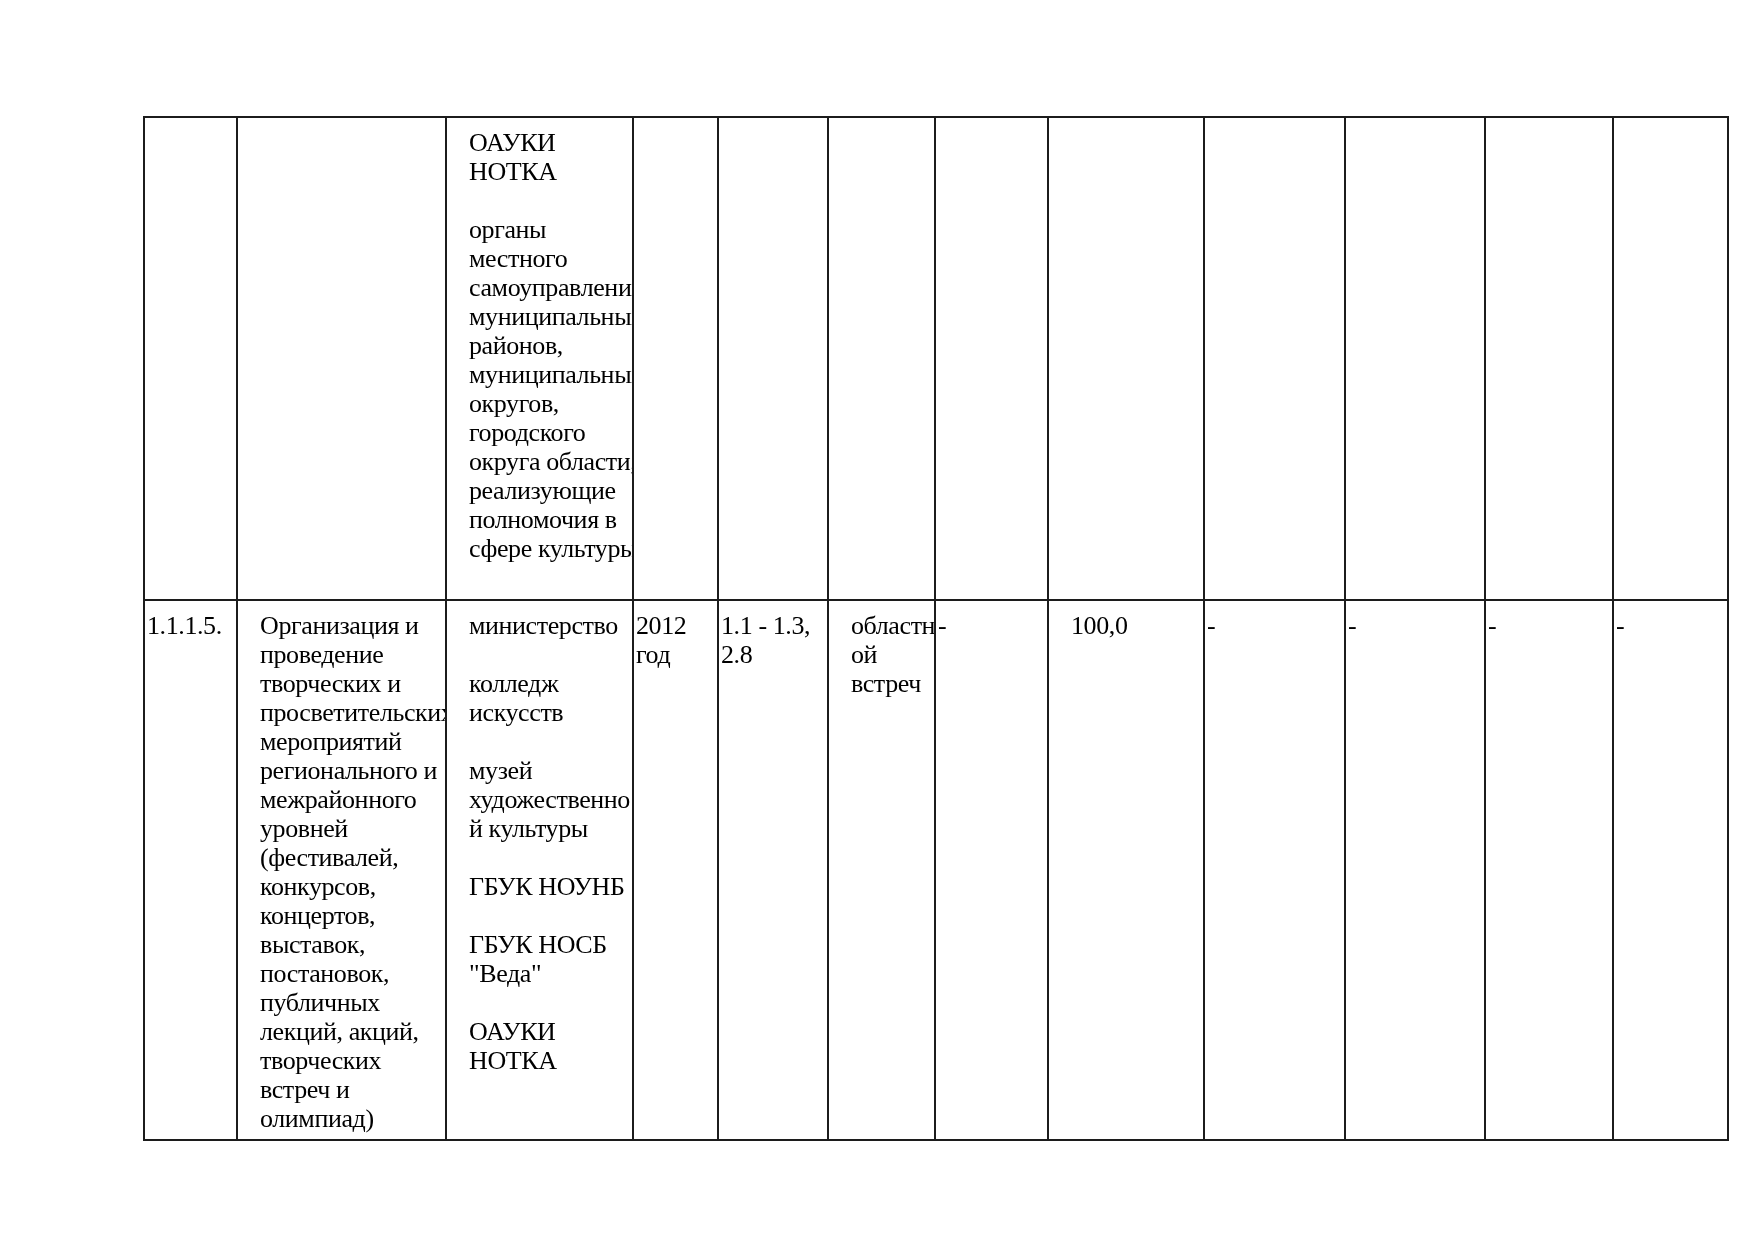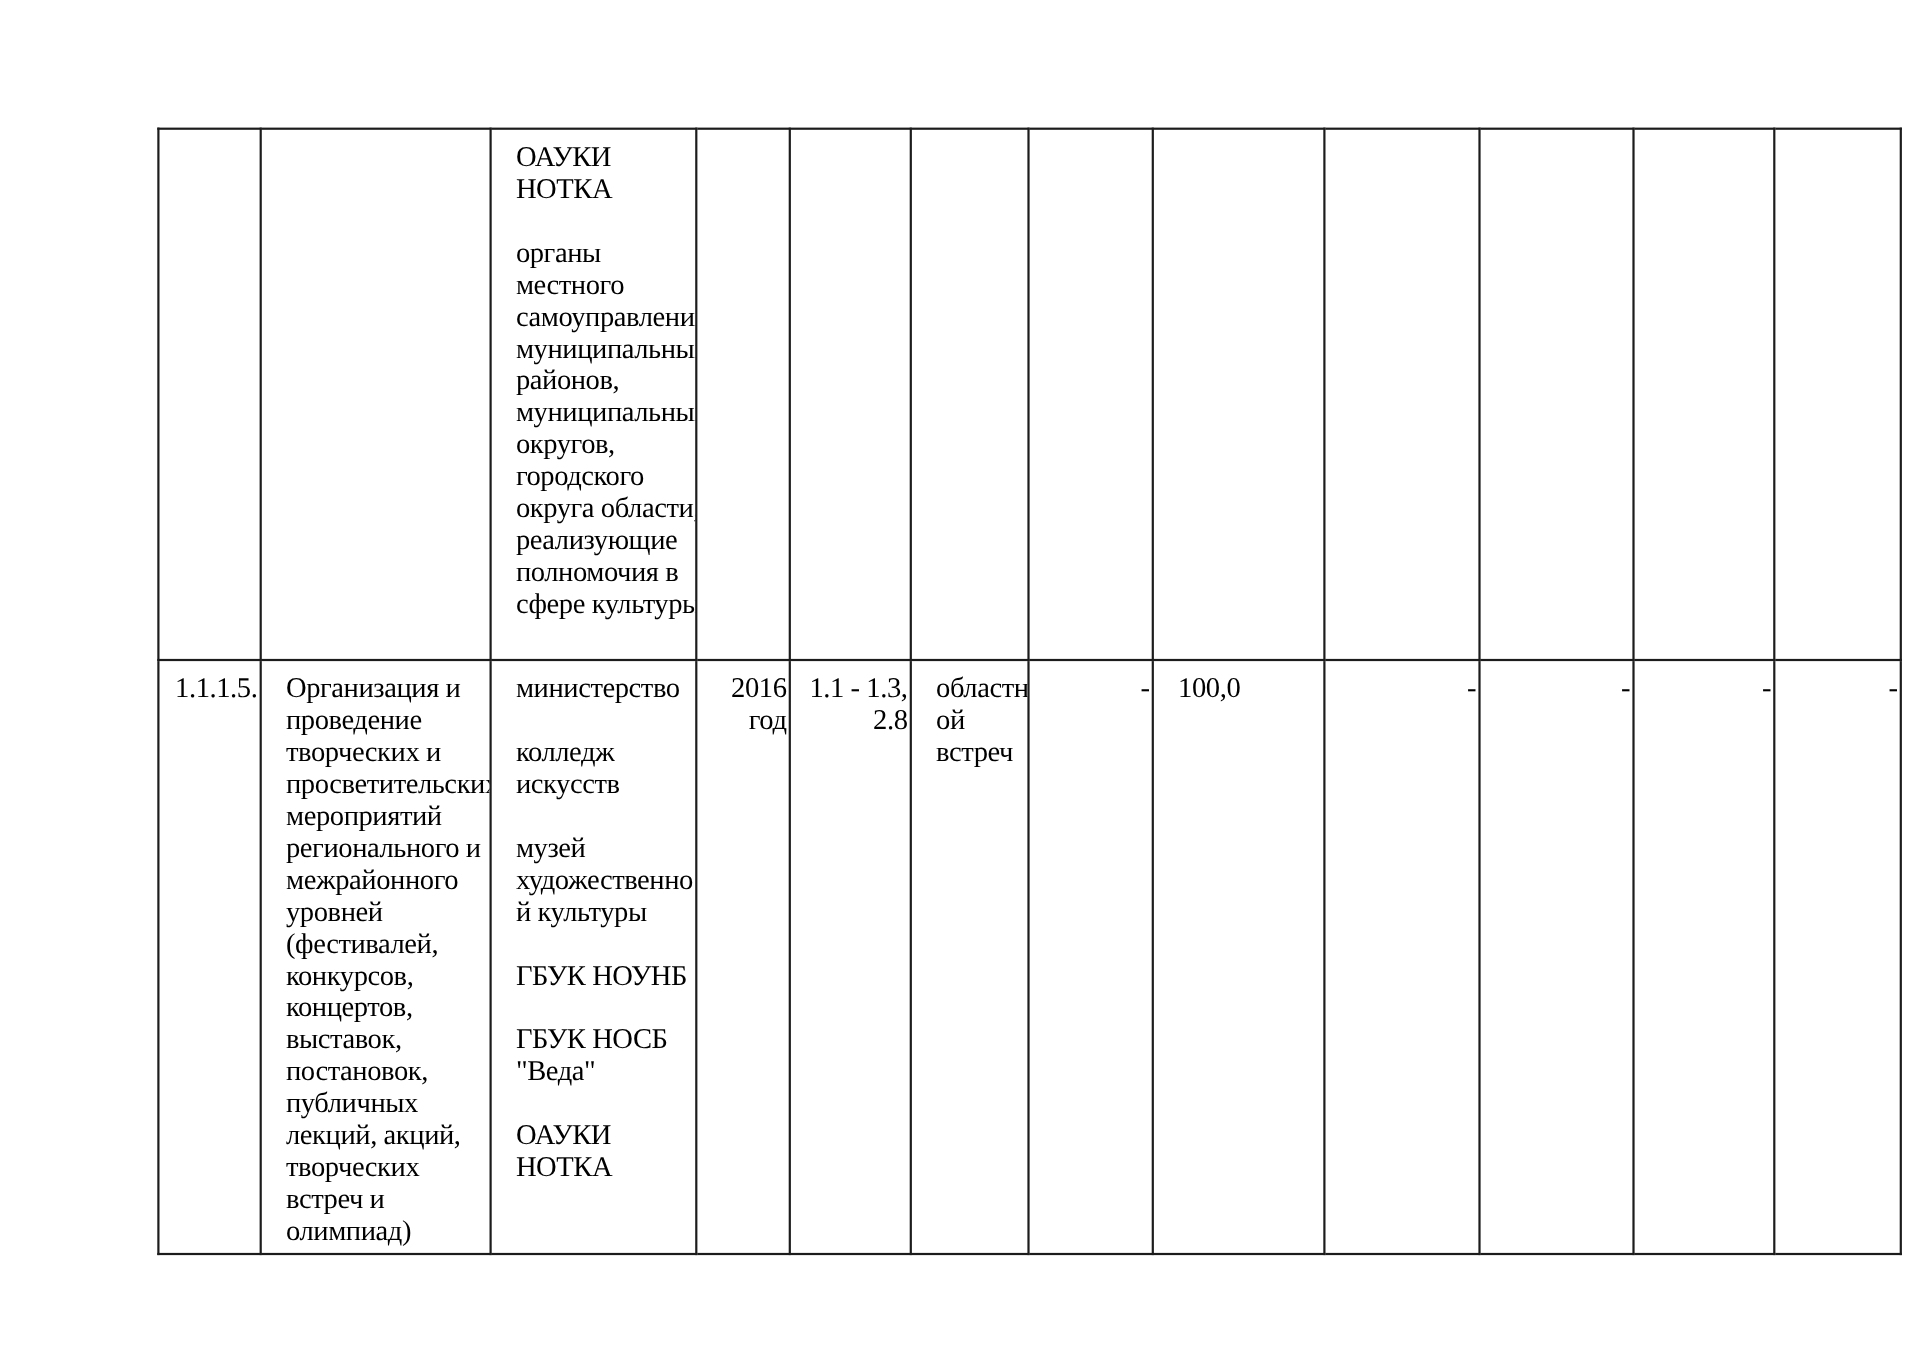--- a/index.html
+++ b/index.html
@@ -25,21 +25,21 @@
     border: 2px solid #1c1c1c;
     vertical-align: top;
     font-size: 26px;
     line-height: 29px;
     letter-spacing: -0.4px;
     white-space: pre;
     padding: 10px 2px 0 22px;
     overflow: hidden;
   }
   table.doc-table td.center {
-    text-align: right;
+    text-align: left;
     padding-left: 2px;
     padding-right: 2px;
   }
   tr.row-cont  { height: 483px; }
   tr.row-meas  { height: 540px; }
   td.cont-pad  { padding-top: 40px; }
 </style>
 </head>
 <body>
 
@@ -117,21 +117,21 @@
 художественно
 й культуры
 
 ГБУК НОУНБ
 
 ГБУК НОСБ
 "Веда"
 
 ОАУКИ
 НОТКА</td>
-        <td class="center">2016
+        <td class="center">2012
 год</td>
         <td class="center">1.1 - 1.3,
 2.8</td>
         <td>областн
 ой
 встреч</td>
         <td class="center">-</td>
         <td>100,0</td>
         <td class="center">-</td>
         <td class="center">-</td>

